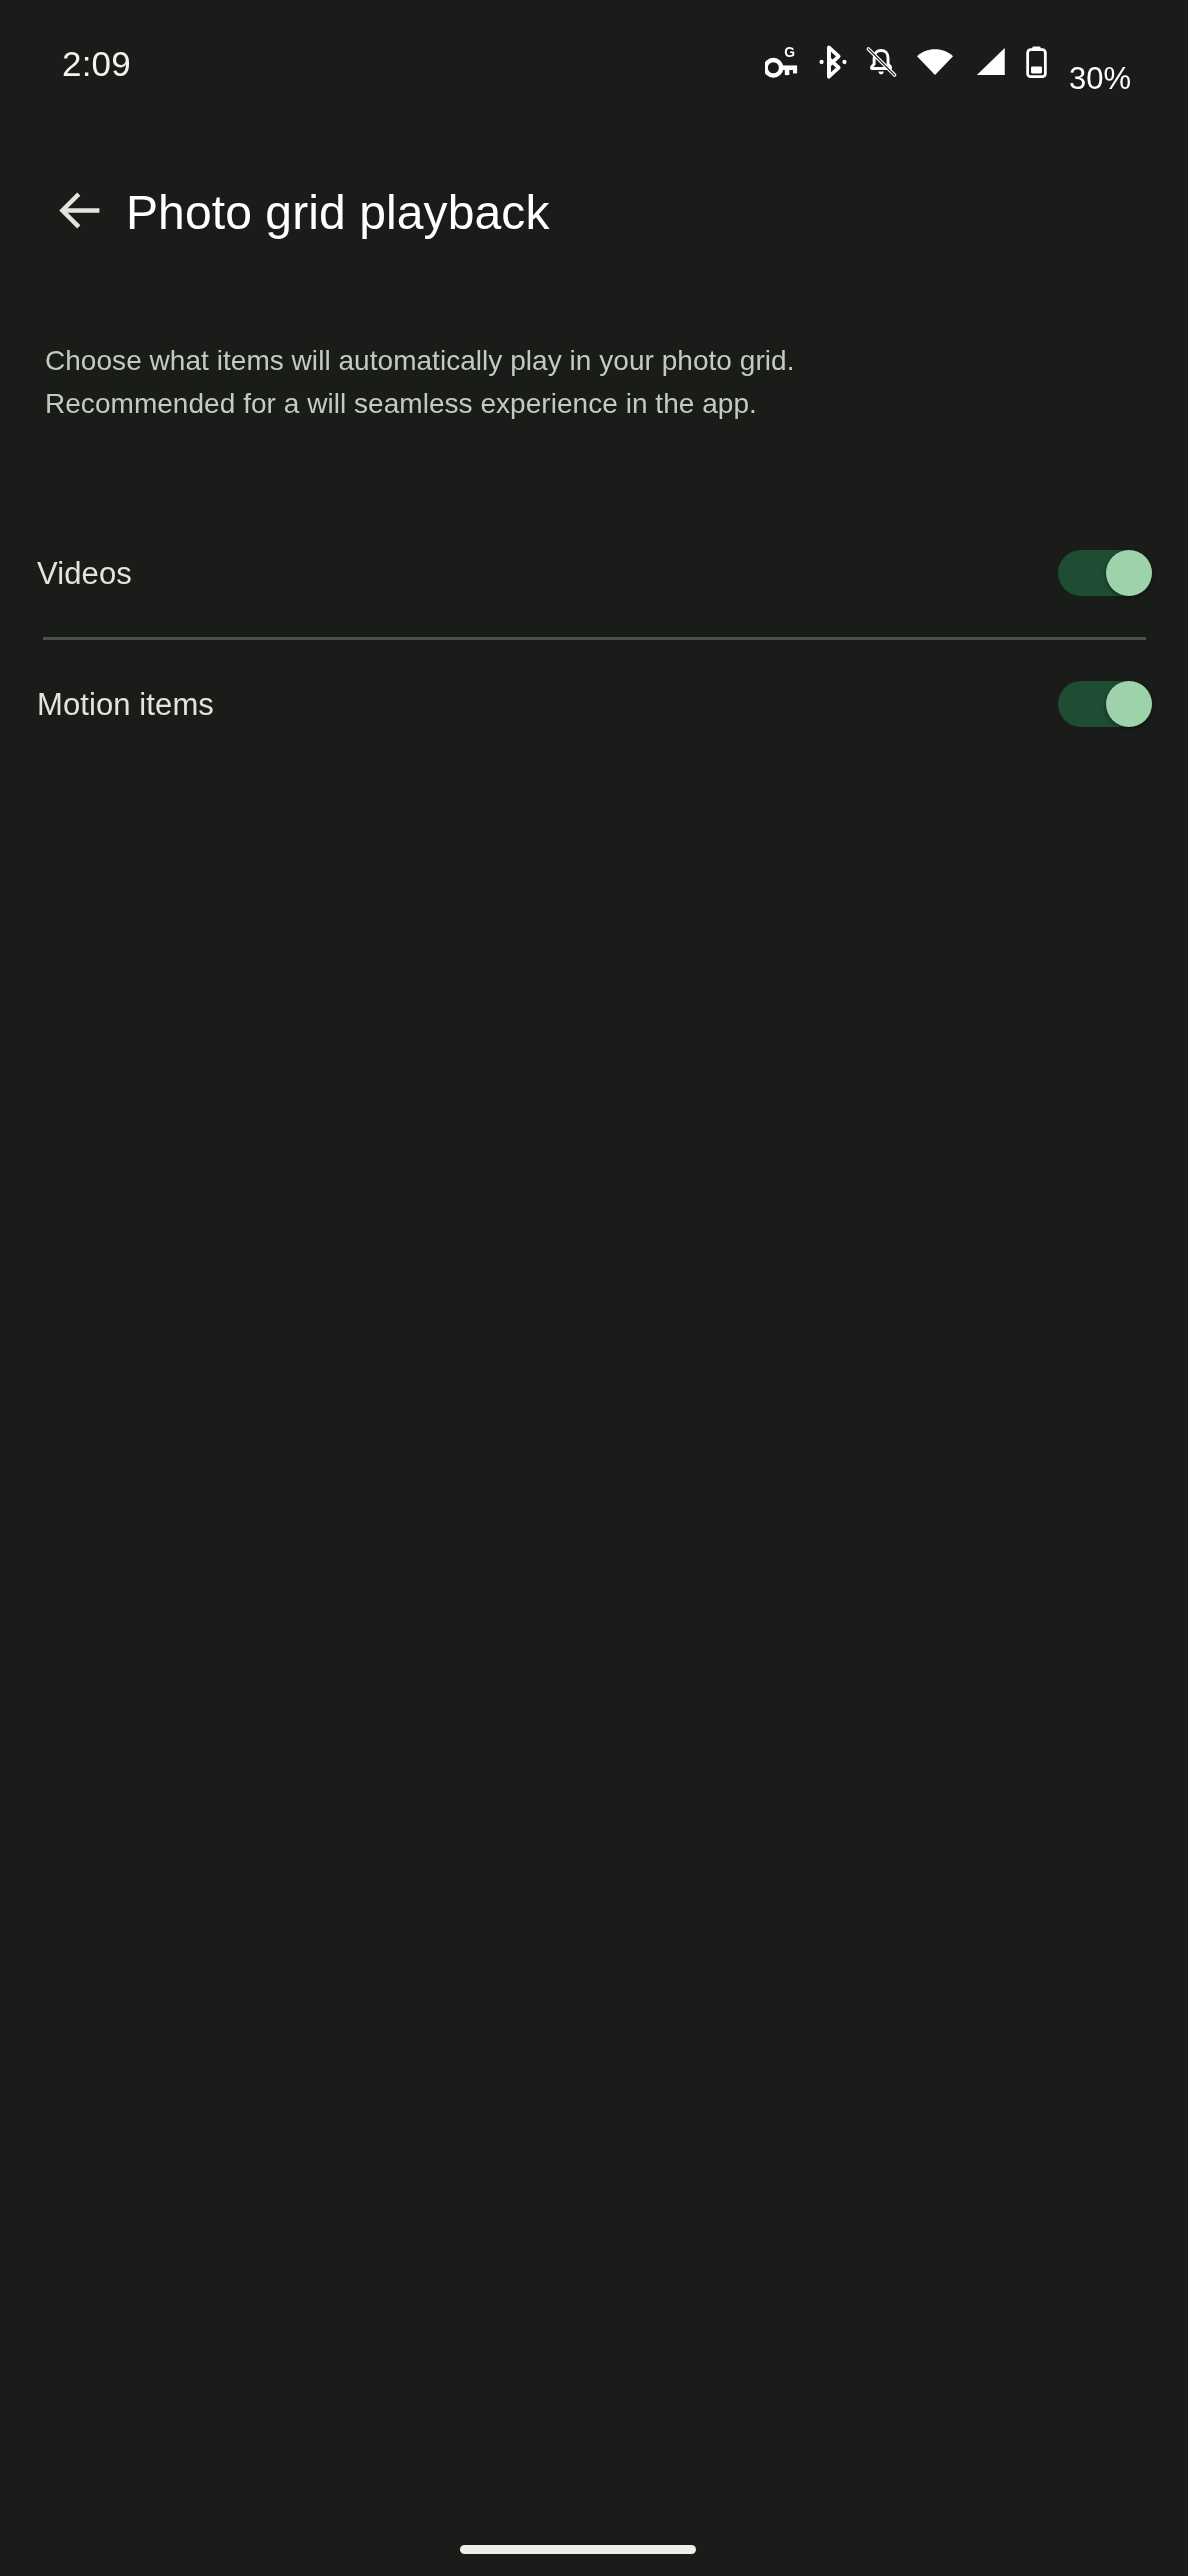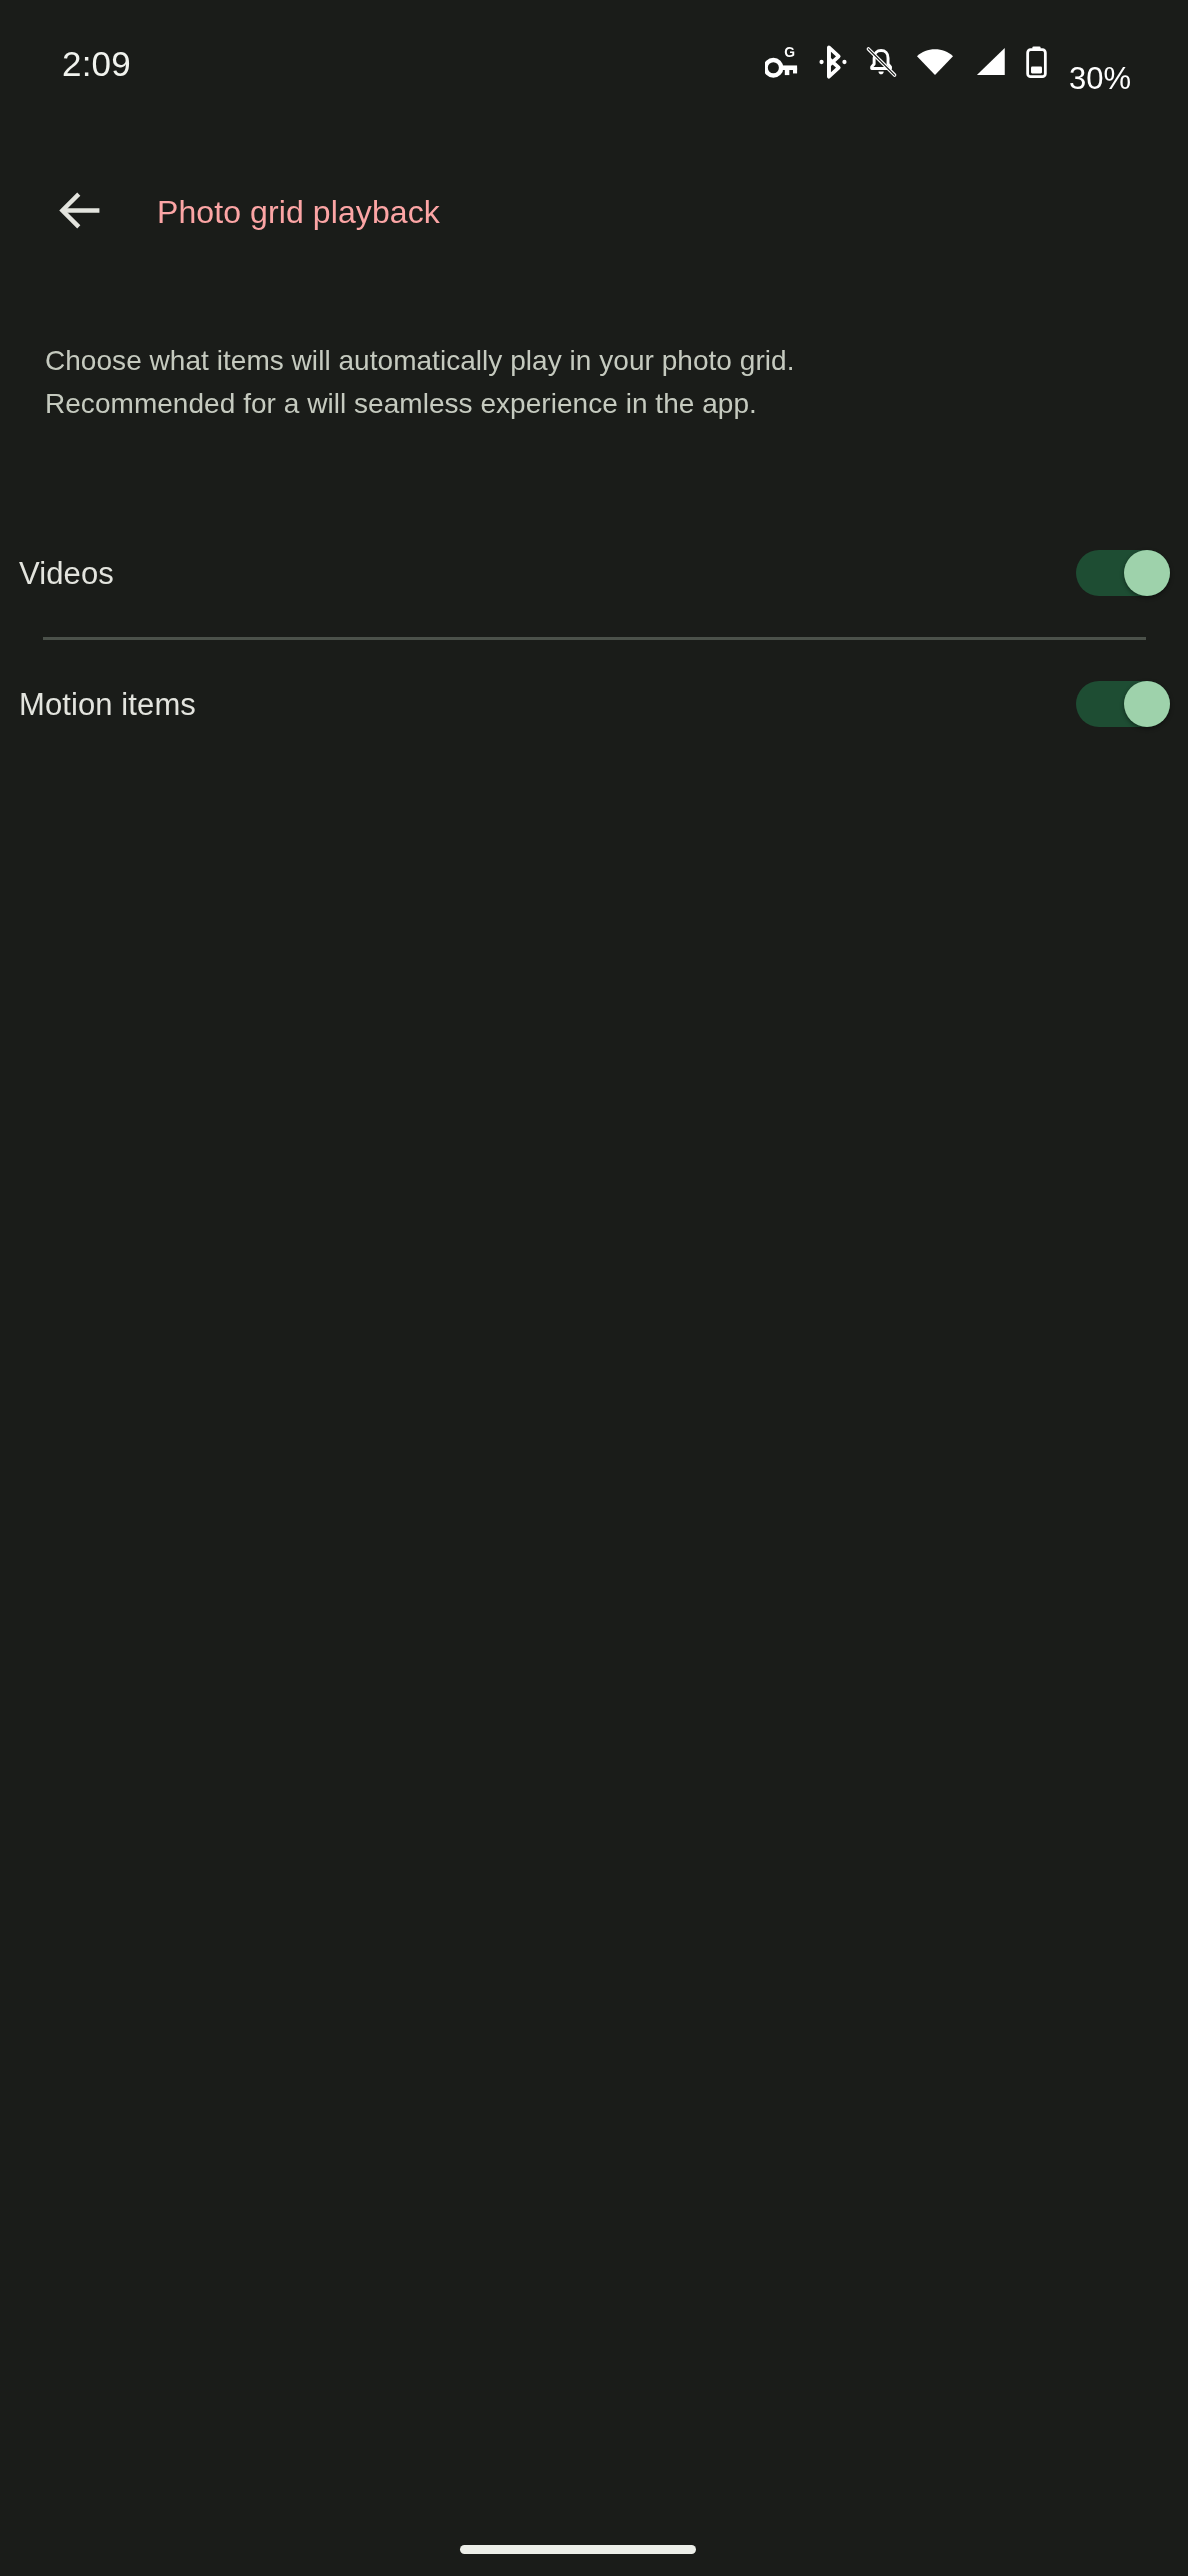--- a/index.html
+++ b/index.html
@@ -65,24 +65,23 @@
   #back-button {
     width: 91px;
     height: 91px;
     margin-left: 35px;
     display: flex;
     align-items: center;
     justify-content: center;
     border-radius: 45px;
   }
   #page-title {
-    color: #fca5a5;
-    font-size: 32px;
+    color: #ffffff;
+    font-size: 48px;
     letter-spacing: 0.1px;
-    margin-left: 31px;
     white-space: nowrap;
   }
 
   
   #description {
     position: absolute;
     left: 45px;
     top: 339px;
     width: 1065px;
     color: #c5cabf;
@@ -98,21 +97,21 @@
     left: 0;
     top: 520px;
     width: 1189px;
   }
   .setting-row {
     position: relative;
     height: 107px;
     display: flex;
     align-items: center;
     justify-content: space-between;
-    padding: 0 19px;
+    padding: 0 37px;
     box-sizing: border-box;
   }
   .setting-label {
     color: #e3e4de;
     font-size: 31px;
     letter-spacing: 0.1px;
   }
   .row-divider {
     height: 2.5px;
     background: #4b514a;

